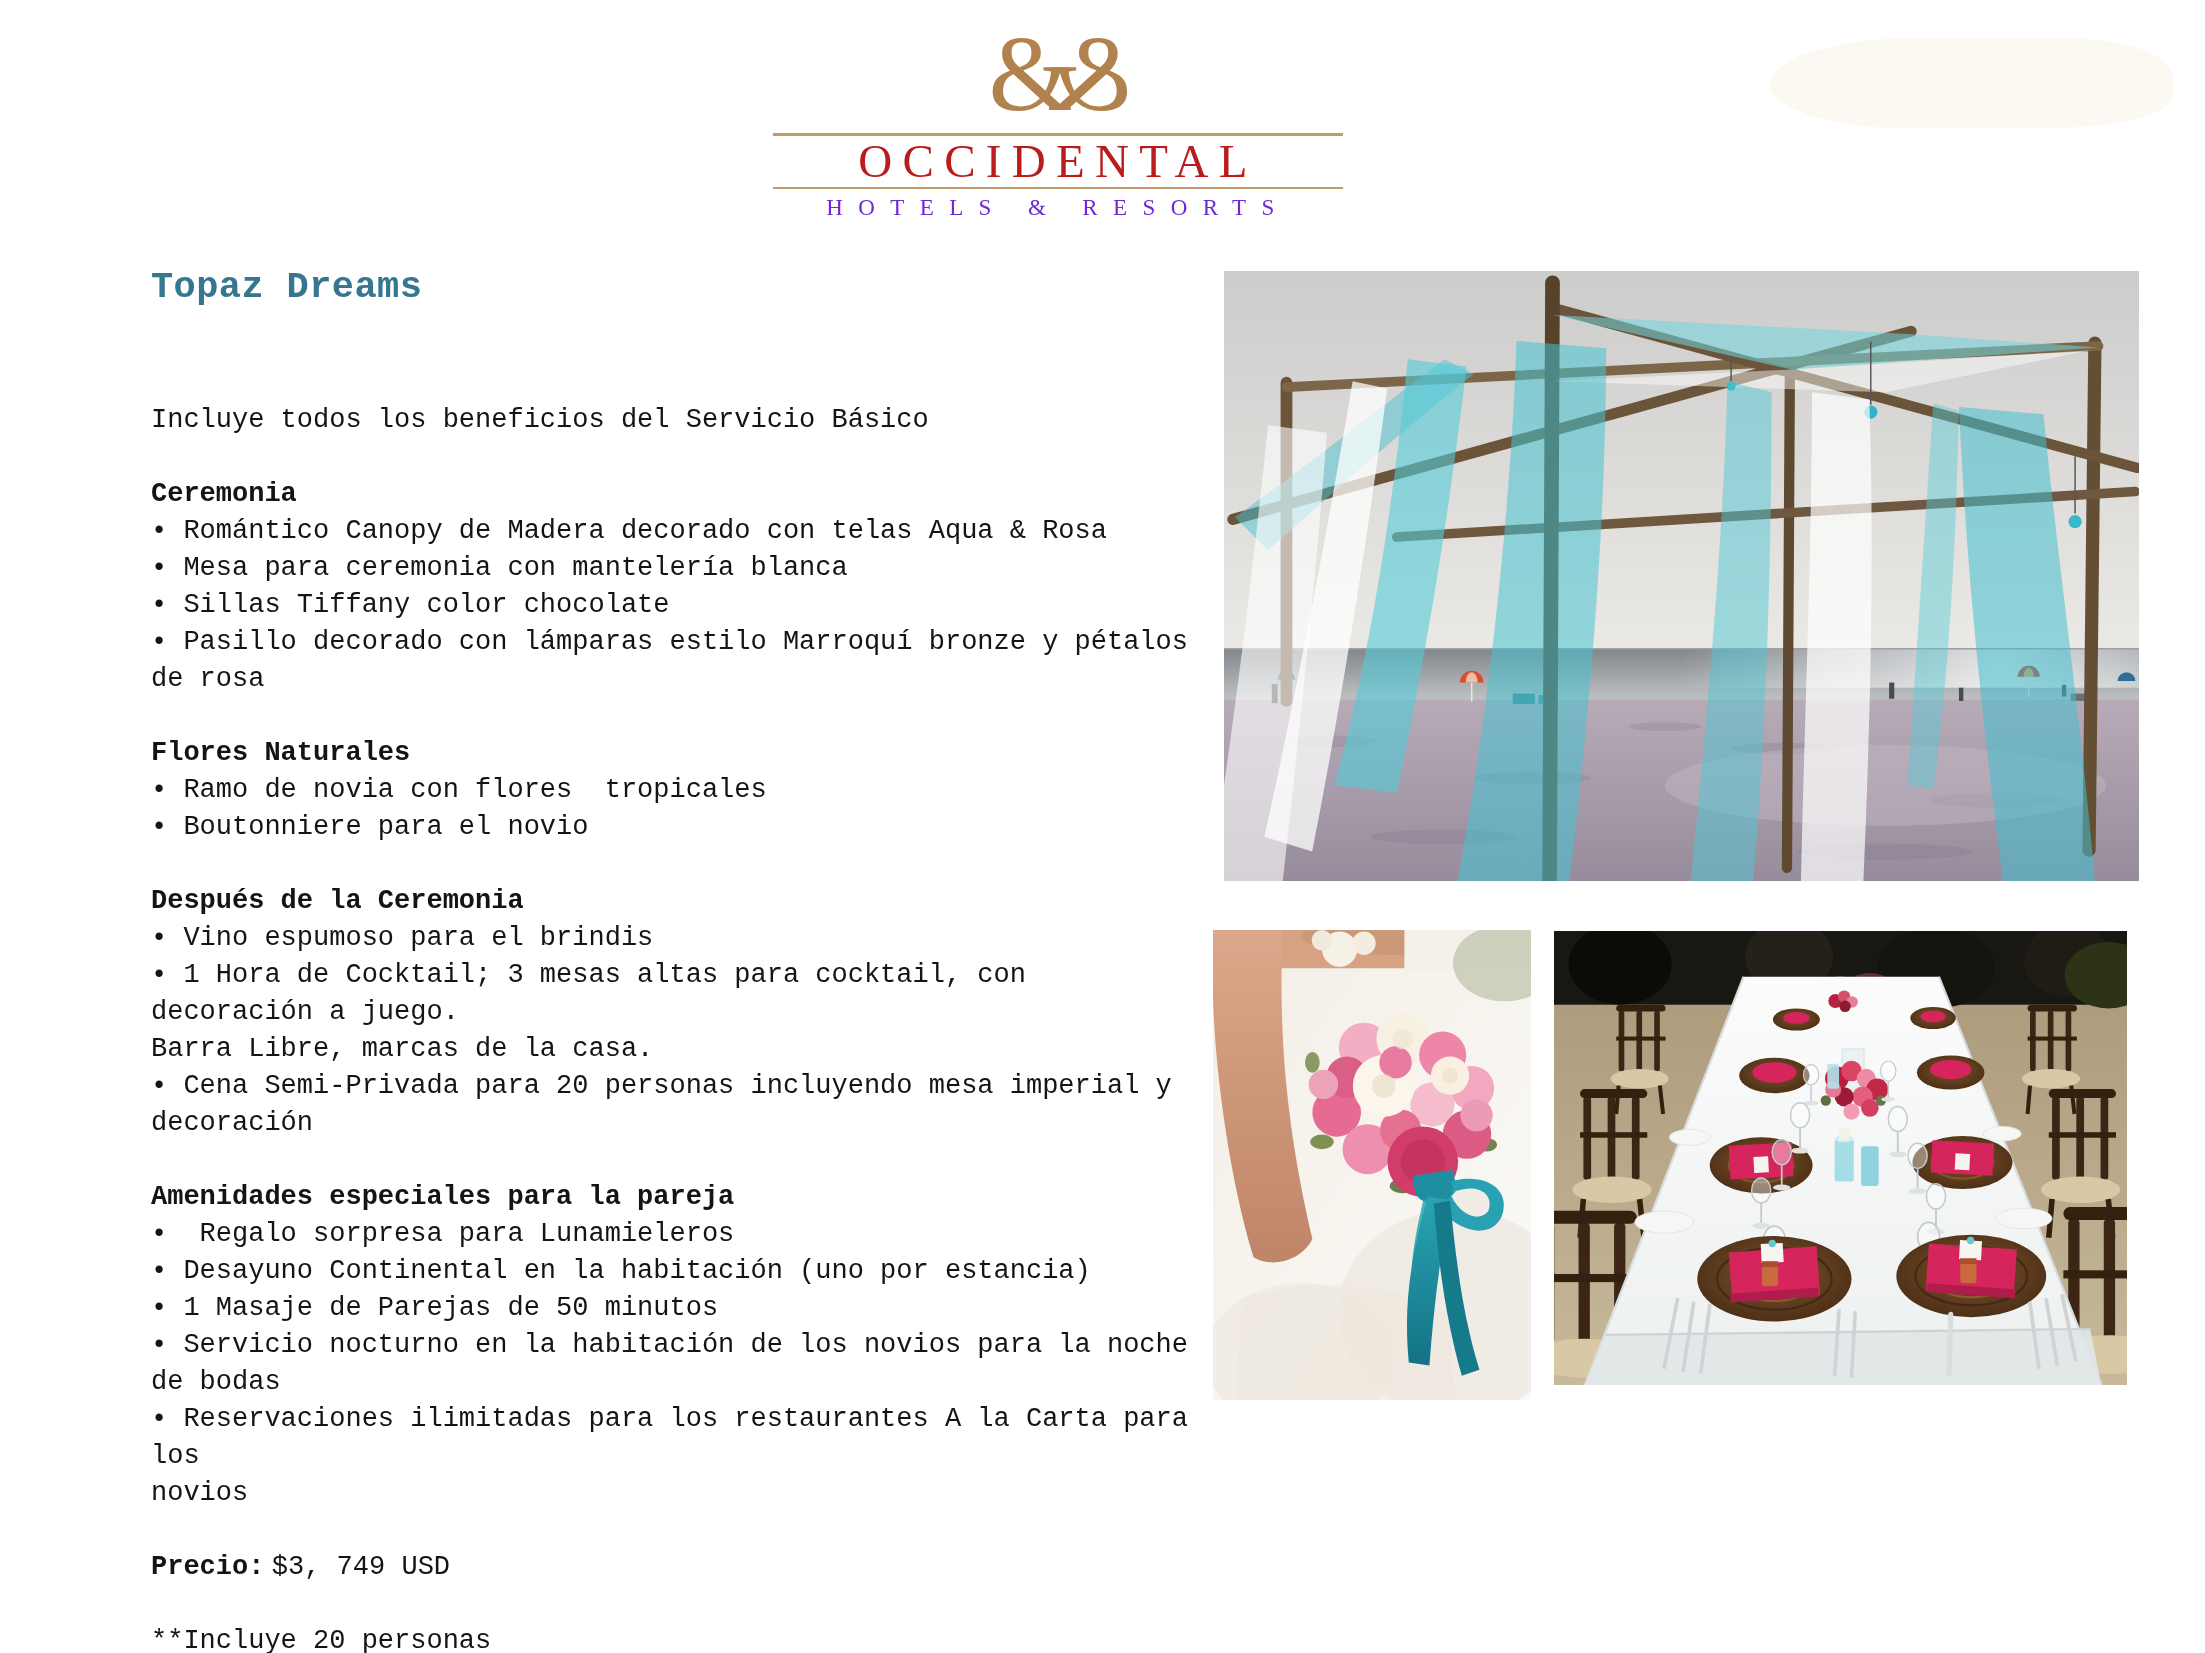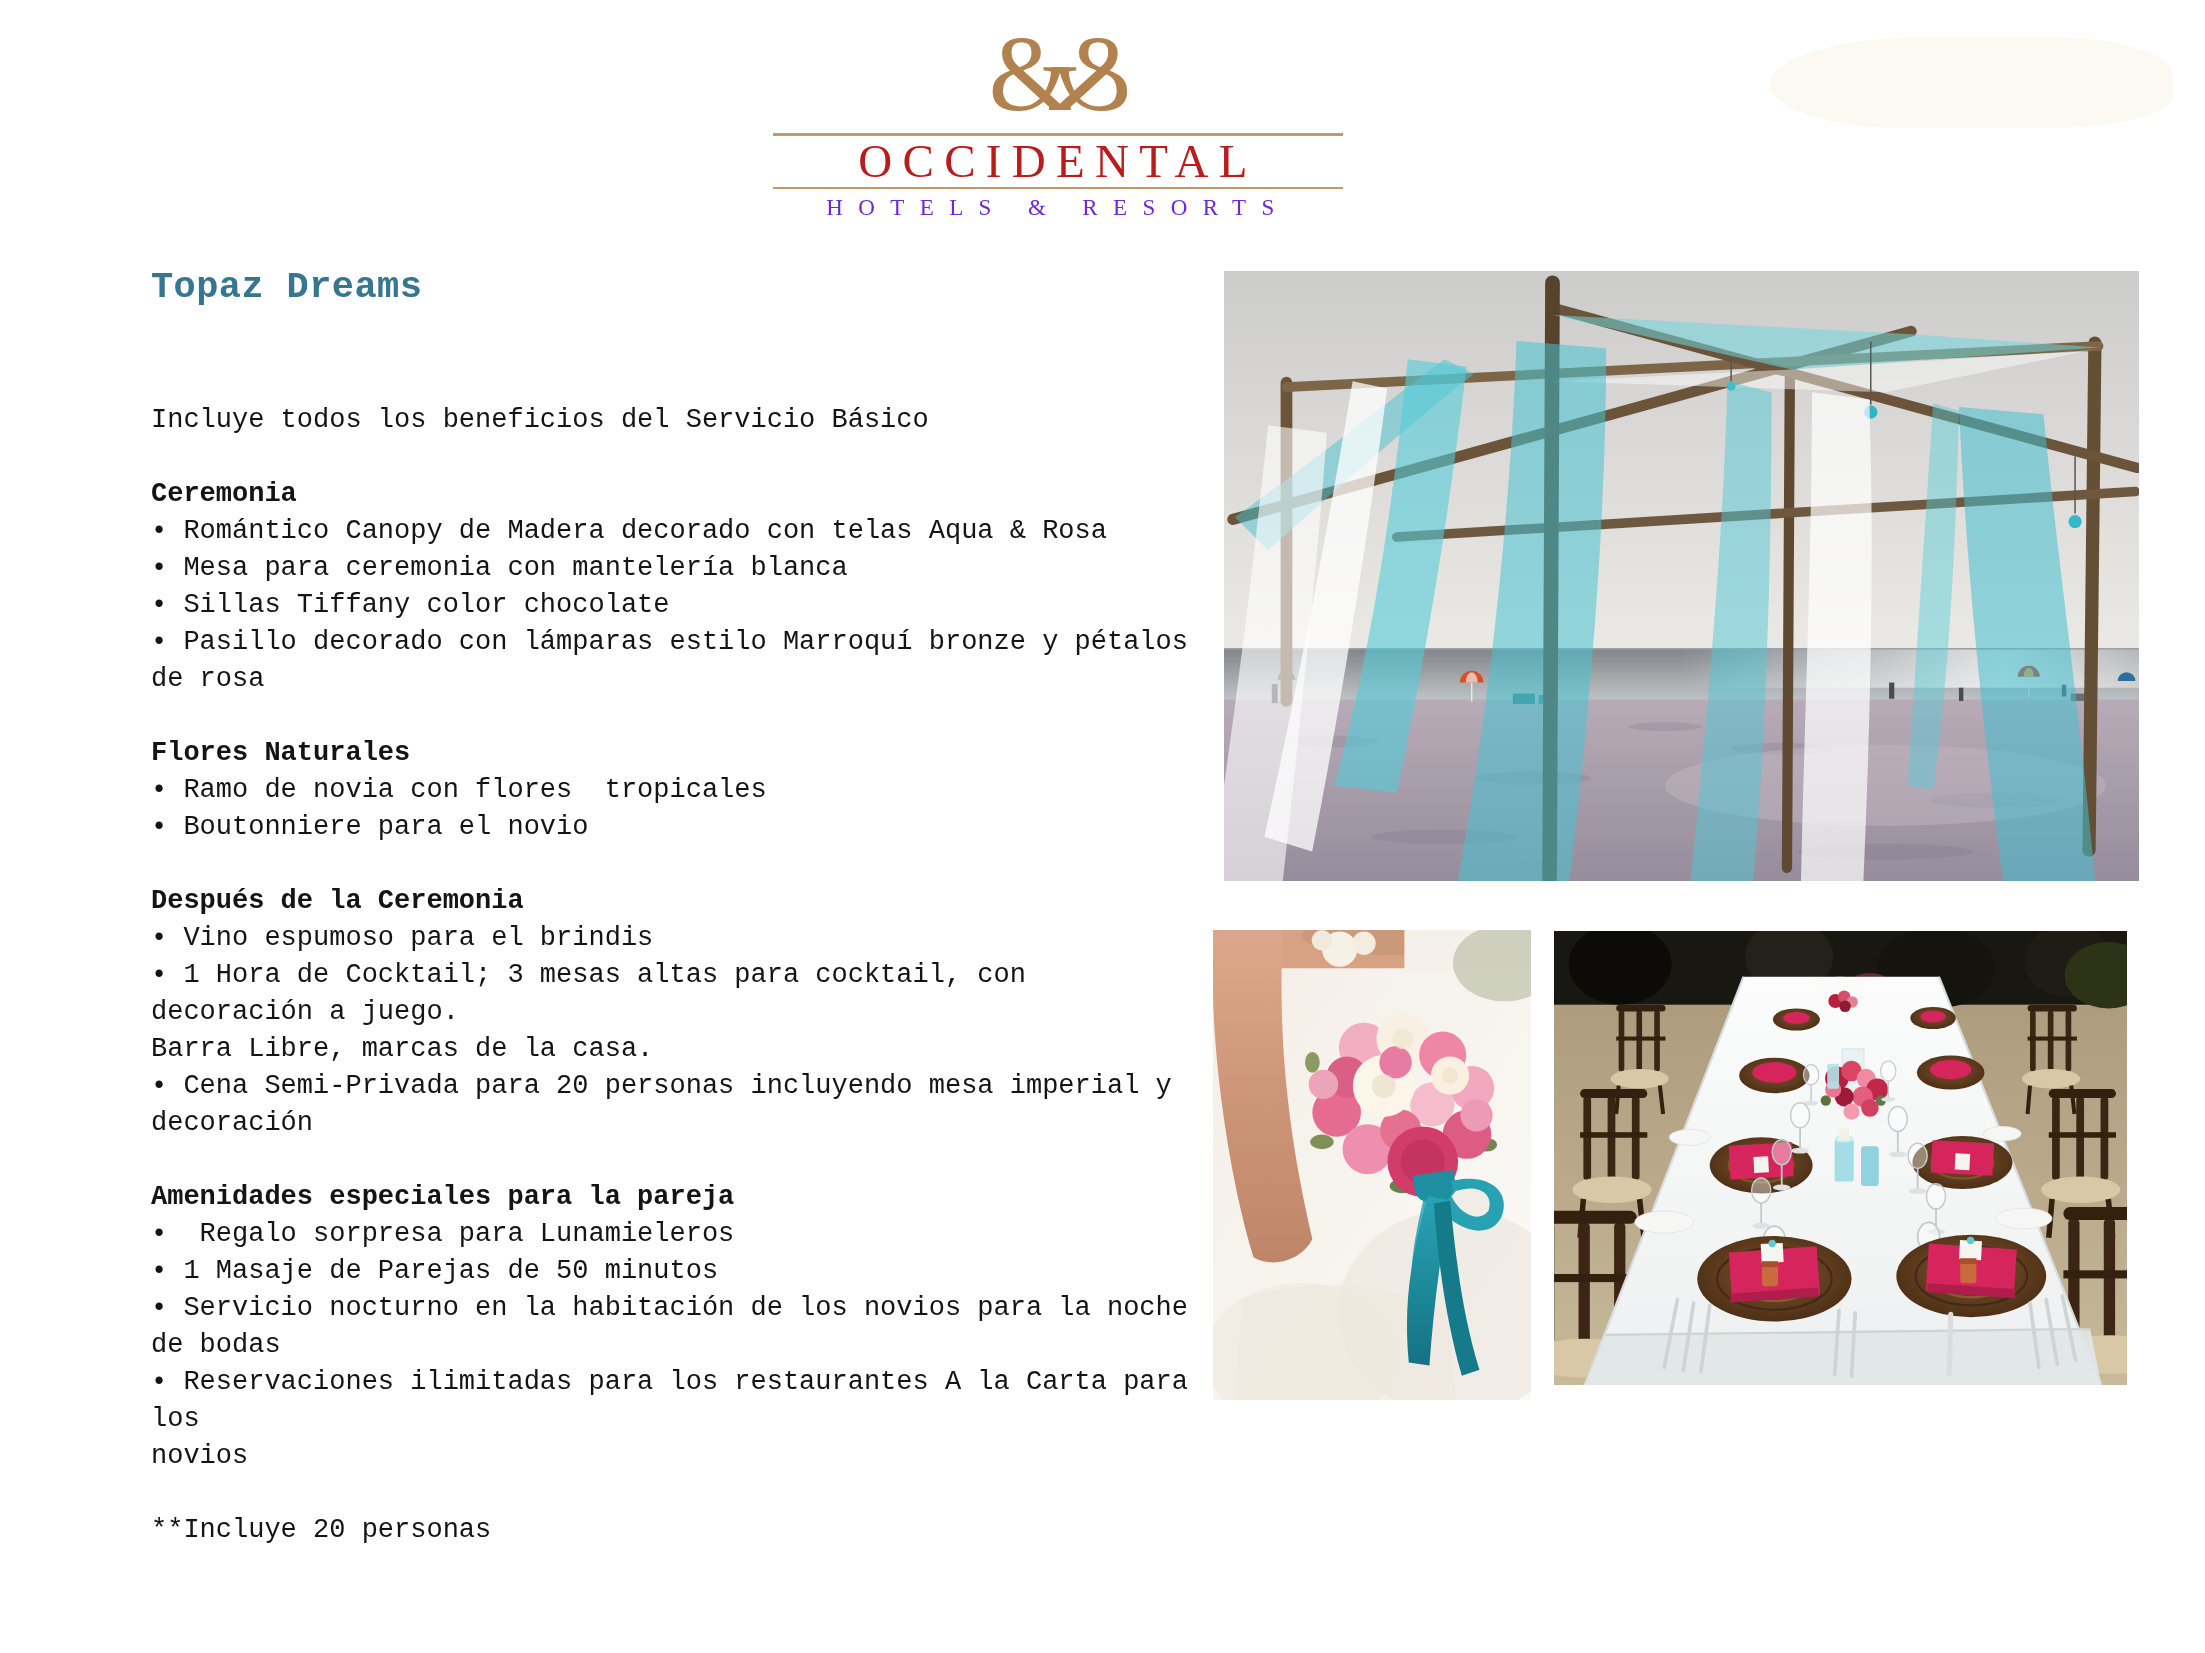--- a/index.html
+++ b/index.html
@@ -85,25 +85,29 @@
 
   <div class="sec-heading">Después de la Ceremonia</div>
   <div class="tline">• Vino espumoso para el brindis</div>
   <div class="tline">• 1 Hora de Cocktail; 3 mesas altas para cocktail, con decoración a juego.</div>
   <div class="tline">Barra Libre, marcas de la casa.</div>
   <div class="tline">• Cena Semi-Privada para 20 personas incluyendo mesa imperial y</div>
   <div class="tline">decoración</div>
 
   <div class="sec-heading">Amenidades especiales para la pareja</div>
   <div class="tline">•  Regalo sorpresa para Lunamieleros</div>
+  <div class="tline">• Desayuno Continental en la habitación (uno por estancia)</div>
   <div class="tline">• 1 Masaje de Parejas de 50 minutos</div>
   <div class="tline">• Servicio nocturno en la habitación de los novios para la noche de bodas</div>
   <div class="tline">• Reservaciones ilimitadas para los restaurantes A la Carta para los</div>
   <div class="tline">novios</div>
 
+  <div class="price-row">
+    <span class="lbl">Precio:</span><span>$3, 749 USD</span>
+  </div>
 
   <div class="footnote tline">**Incluye 20 personas</div>
 </div>
 
 <div class="photo photo-canopy" aria-label="Bamboo wedding canopy draped with aqua and white sheer fabric on a beach">
 <svg viewBox="0 0 1245 830" preserveAspectRatio="none">
   <defs>
     <linearGradient id="c-sky" x1="0" y1="0" x2="0" y2="1">
       <stop offset="0" stop-color="#cccccb"></stop>
           <stop offset="1" stop-color="#ebe9e5"></stop>

